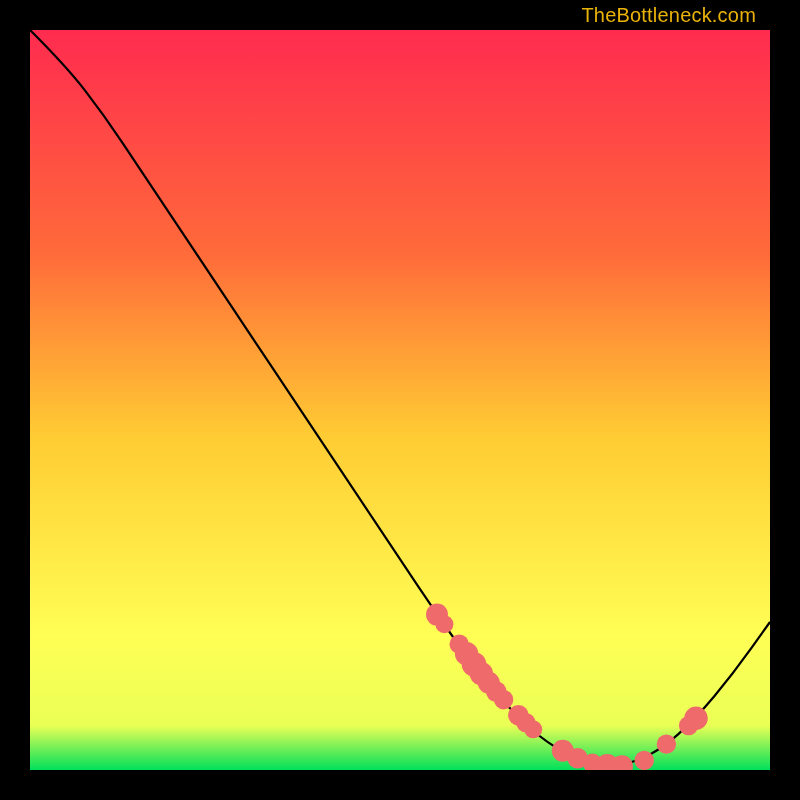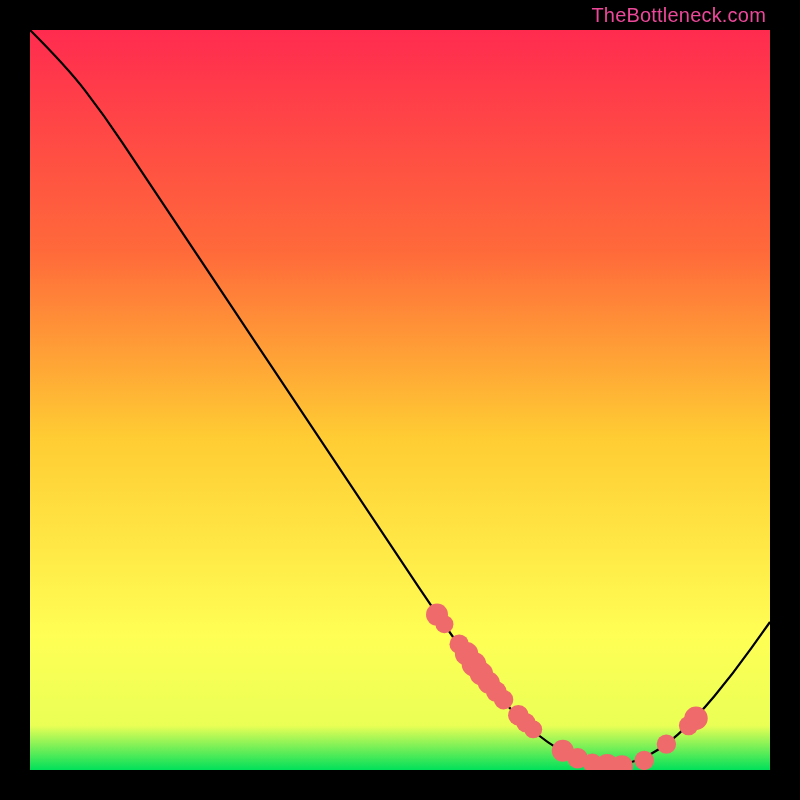--- a/index.html
+++ b/index.html
@@ -35,22 +35,22 @@
   .curve-svg {
     position: absolute;
     left: 0;
     top: 0;
     width: 100%;
     height: 100%;
   }
   .watermark {
     position: absolute;
     top: 4px;
-    right: 34px;
-    color: #ec4899;
+    right: 44px;
+    color: #eab308;
     font-family: Arial, Helvetica, sans-serif;
     font-size: 20px;
     letter-spacing: 0.2px;
   }
 </style>
 </head>
 <body>
 
 <div class="frame">
 

